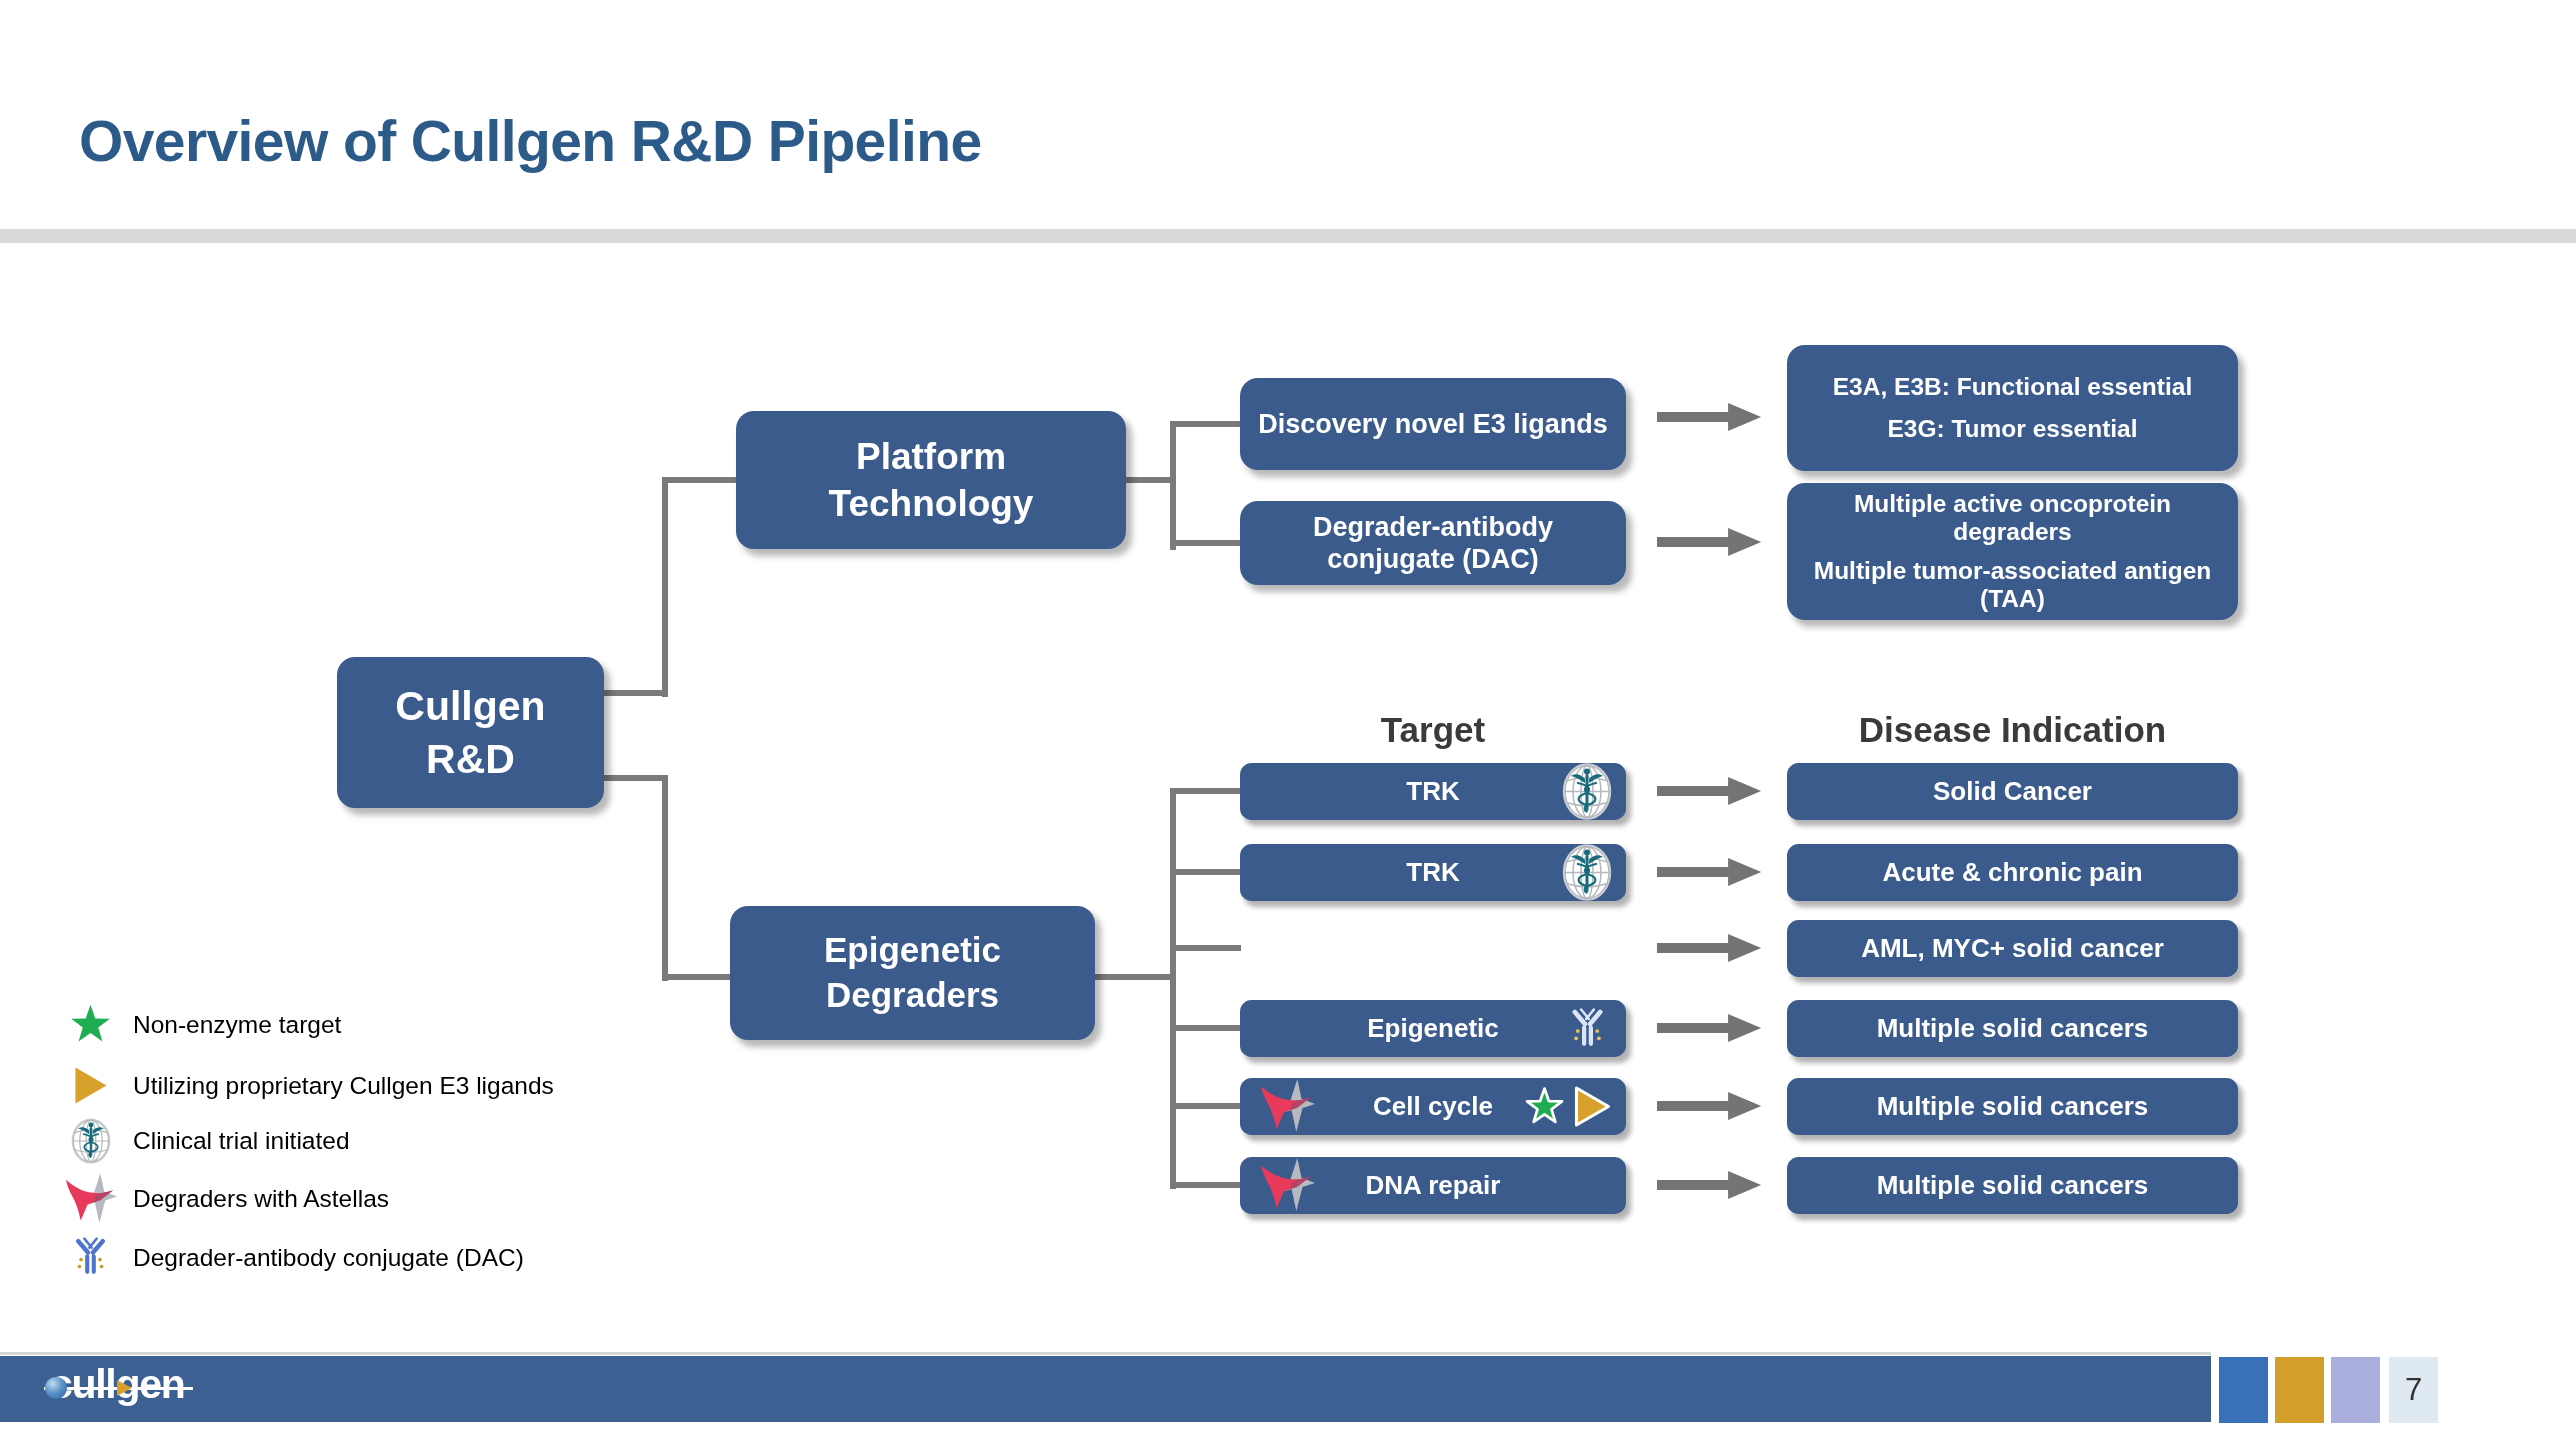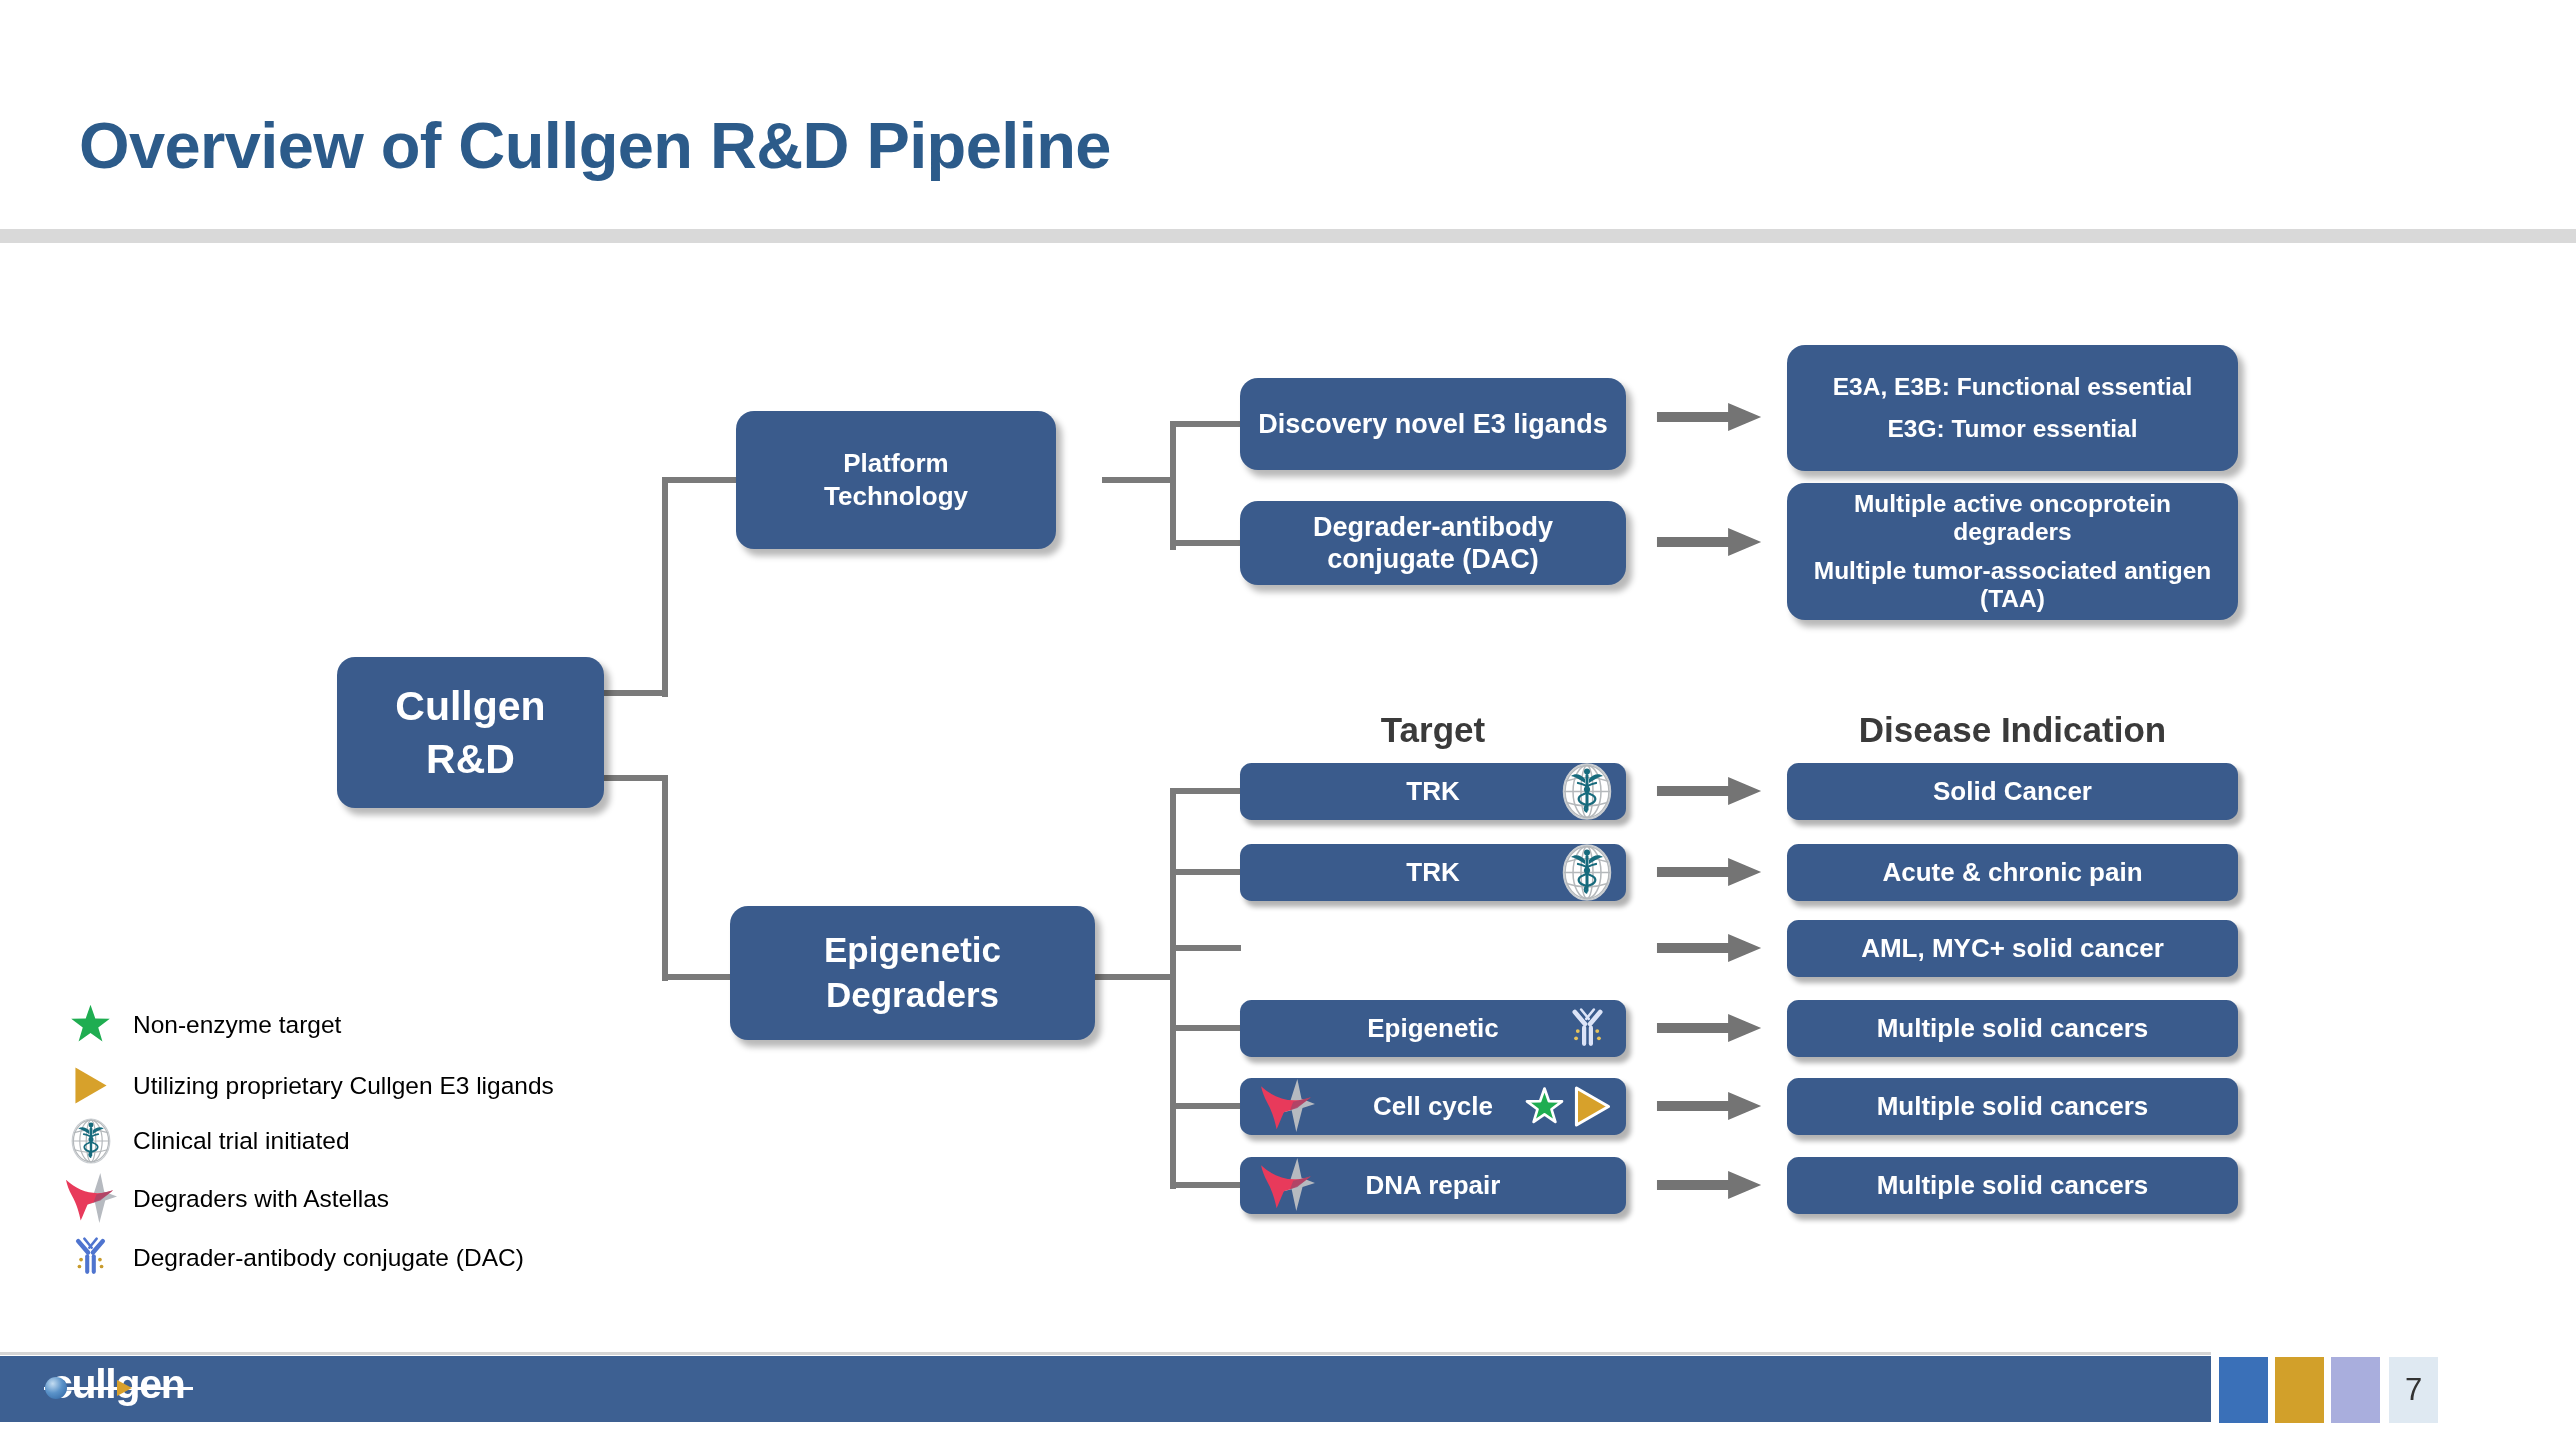--- a/index.html
+++ b/index.html
@@ -1,19 +1,19 @@
 <!DOCTYPE html>
 <html style="font-size:10.3px"><head>
 <meta charset="utf-8">
 <style>
   html,body{margin:0;padding:0;background:#fff;}
   #slide{position:relative;width:2576px;height:1449px;background:#ffffff;
          font-family:"Liberation Sans",sans-serif;overflow:hidden;}
 
-  .title{position:absolute;left:79px;top:108px;font-size:65px;font-weight:bold;
+  .title{position:absolute;left:79px;top:108px;font-size:57px;font-weight:bold;
          color:#2c5b8a;letter-spacing:-0.6px;white-space:nowrap;}
   .title-band{position:absolute;left:0;top:229px;width:2576px;height:14px;background:#d9d9d9;}
 
   
   .nbox{position:absolute;background:#3a5b8c;color:#fff;font-weight:bold;
         display:flex;flex-direction:column;align-items:center;justify-content:center;
         text-align:center;border-radius:18px;box-shadow:5.8px 6.4px 6.4px rgba(0,0,0,.28);}
   .nbox .ln{line-height:1.28;}
 
   .row-box{position:absolute;height:57px;background:#3a5b8c;color:#fff;font-weight:bold;
@@ -129,21 +129,21 @@
   <div class="conn" style="left:1170px;top:945px;width:71px;height:6.4px"></div>
   <div class="conn" style="left:1170px;top:1025px;width:71px;height:6.4px"></div>
   <div class="conn" style="left:1170px;top:1103px;width:71px;height:6.4px"></div>
   <div class="conn" style="left:1170px;top:1182px;width:71px;height:6.4px"></div>
 
   <div class="nbox" style="left:337px;top:657px;width:267px;height:151px;font-size:41px">
     <span class="ln">Cullgen</span>
     <span class="ln">R&amp;D</span>
   </div>
 
-  <div class="nbox" style="left:736px;top:411px;width:320px;height:138px;font-size:26px">
+  <div class="nbox" style="left:736px;top:411px;width:390px;height:138px;font-size:37px">
     <span class="ln">Platform</span>
     <span class="ln">Technology</span>
   </div>
 
   <div class="nbox" style="left:730px;top:906px;width:365px;height:134px;font-size:35px">
     <span class="ln">Epigenetic</span>
     <span class="ln">Degraders</span>
   </div>
 
   <div class="nbox" style="left:1240px;top:378px;width:386px;height:92px;font-size:27px;line-height:1.2;padding:15px 13px;box-sizing:border-box">

